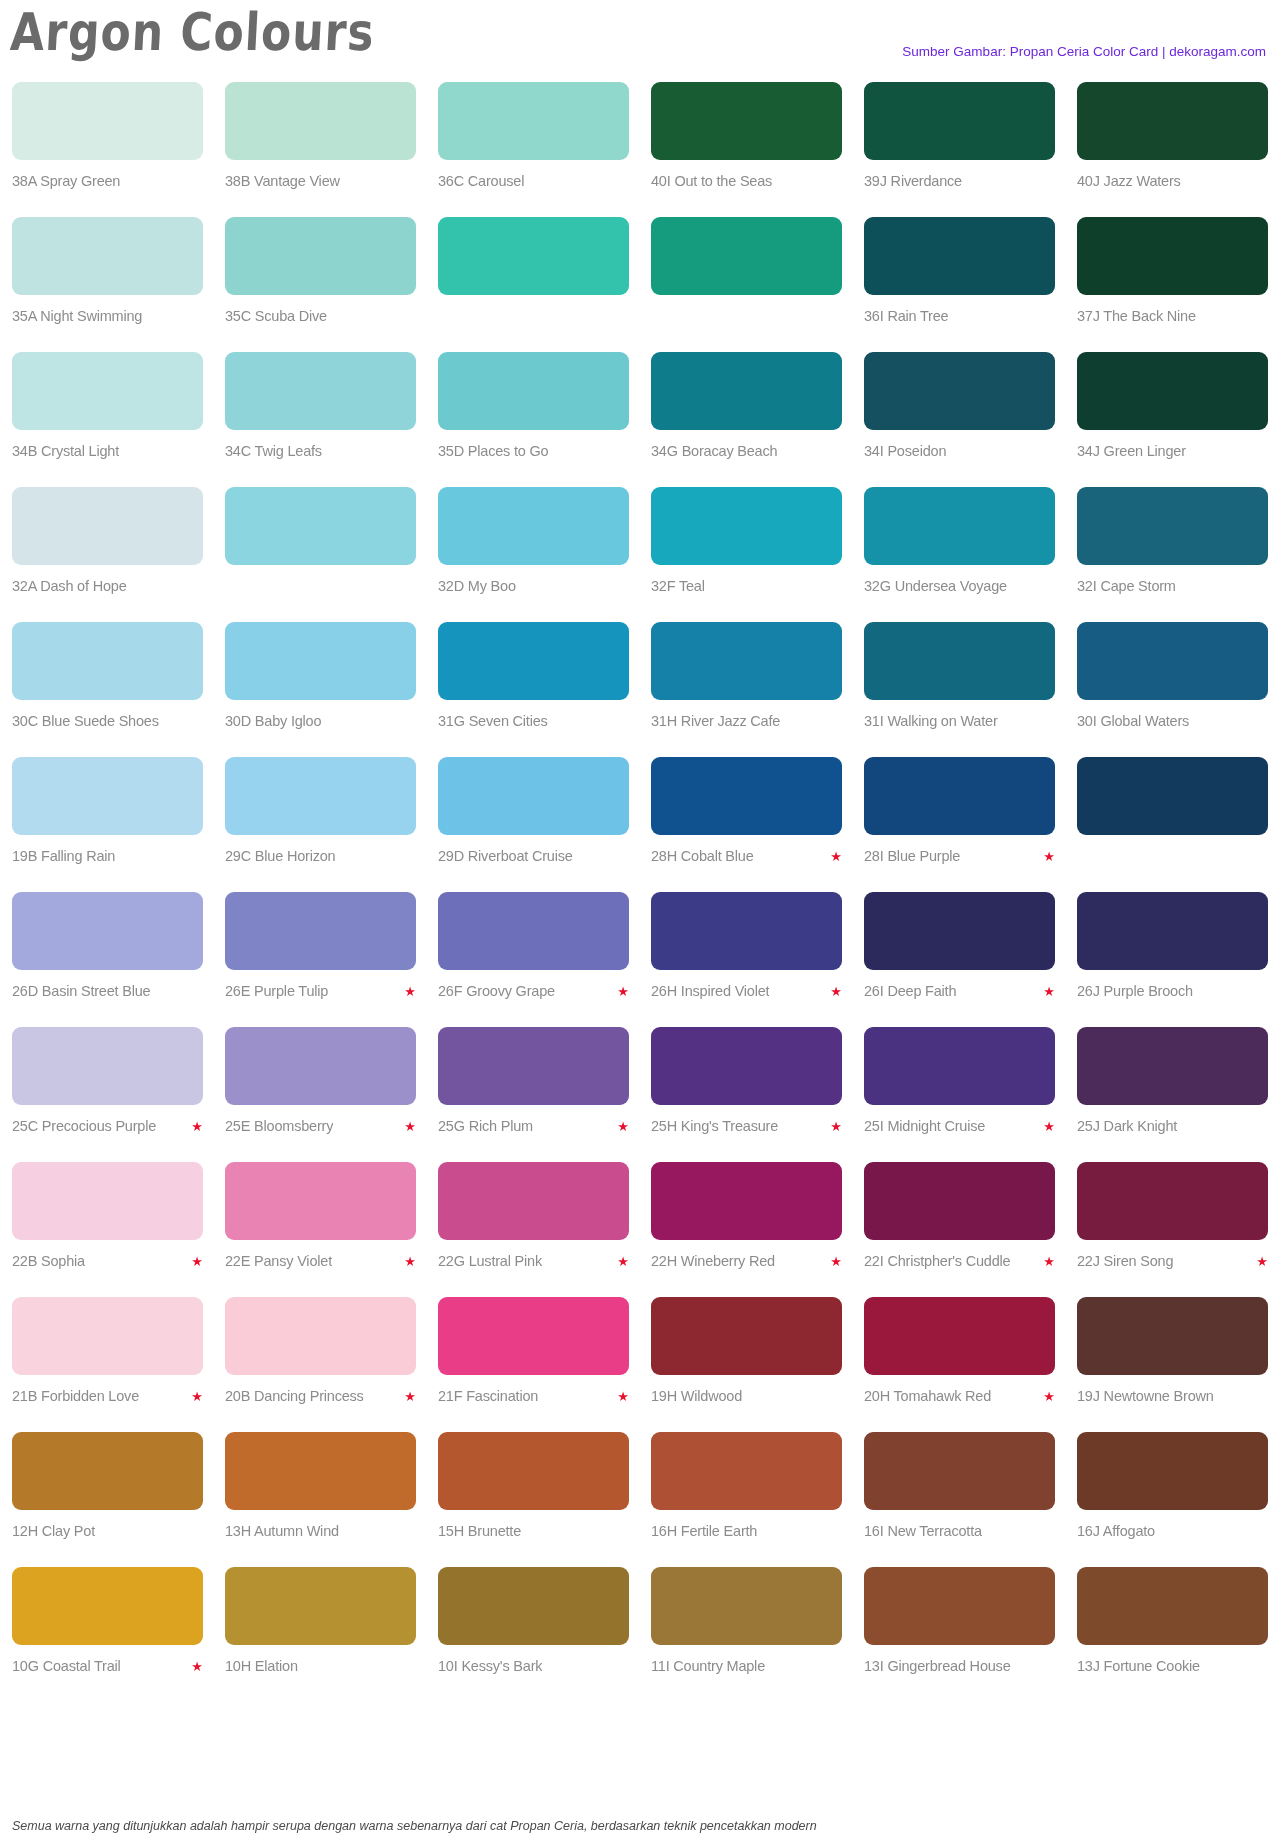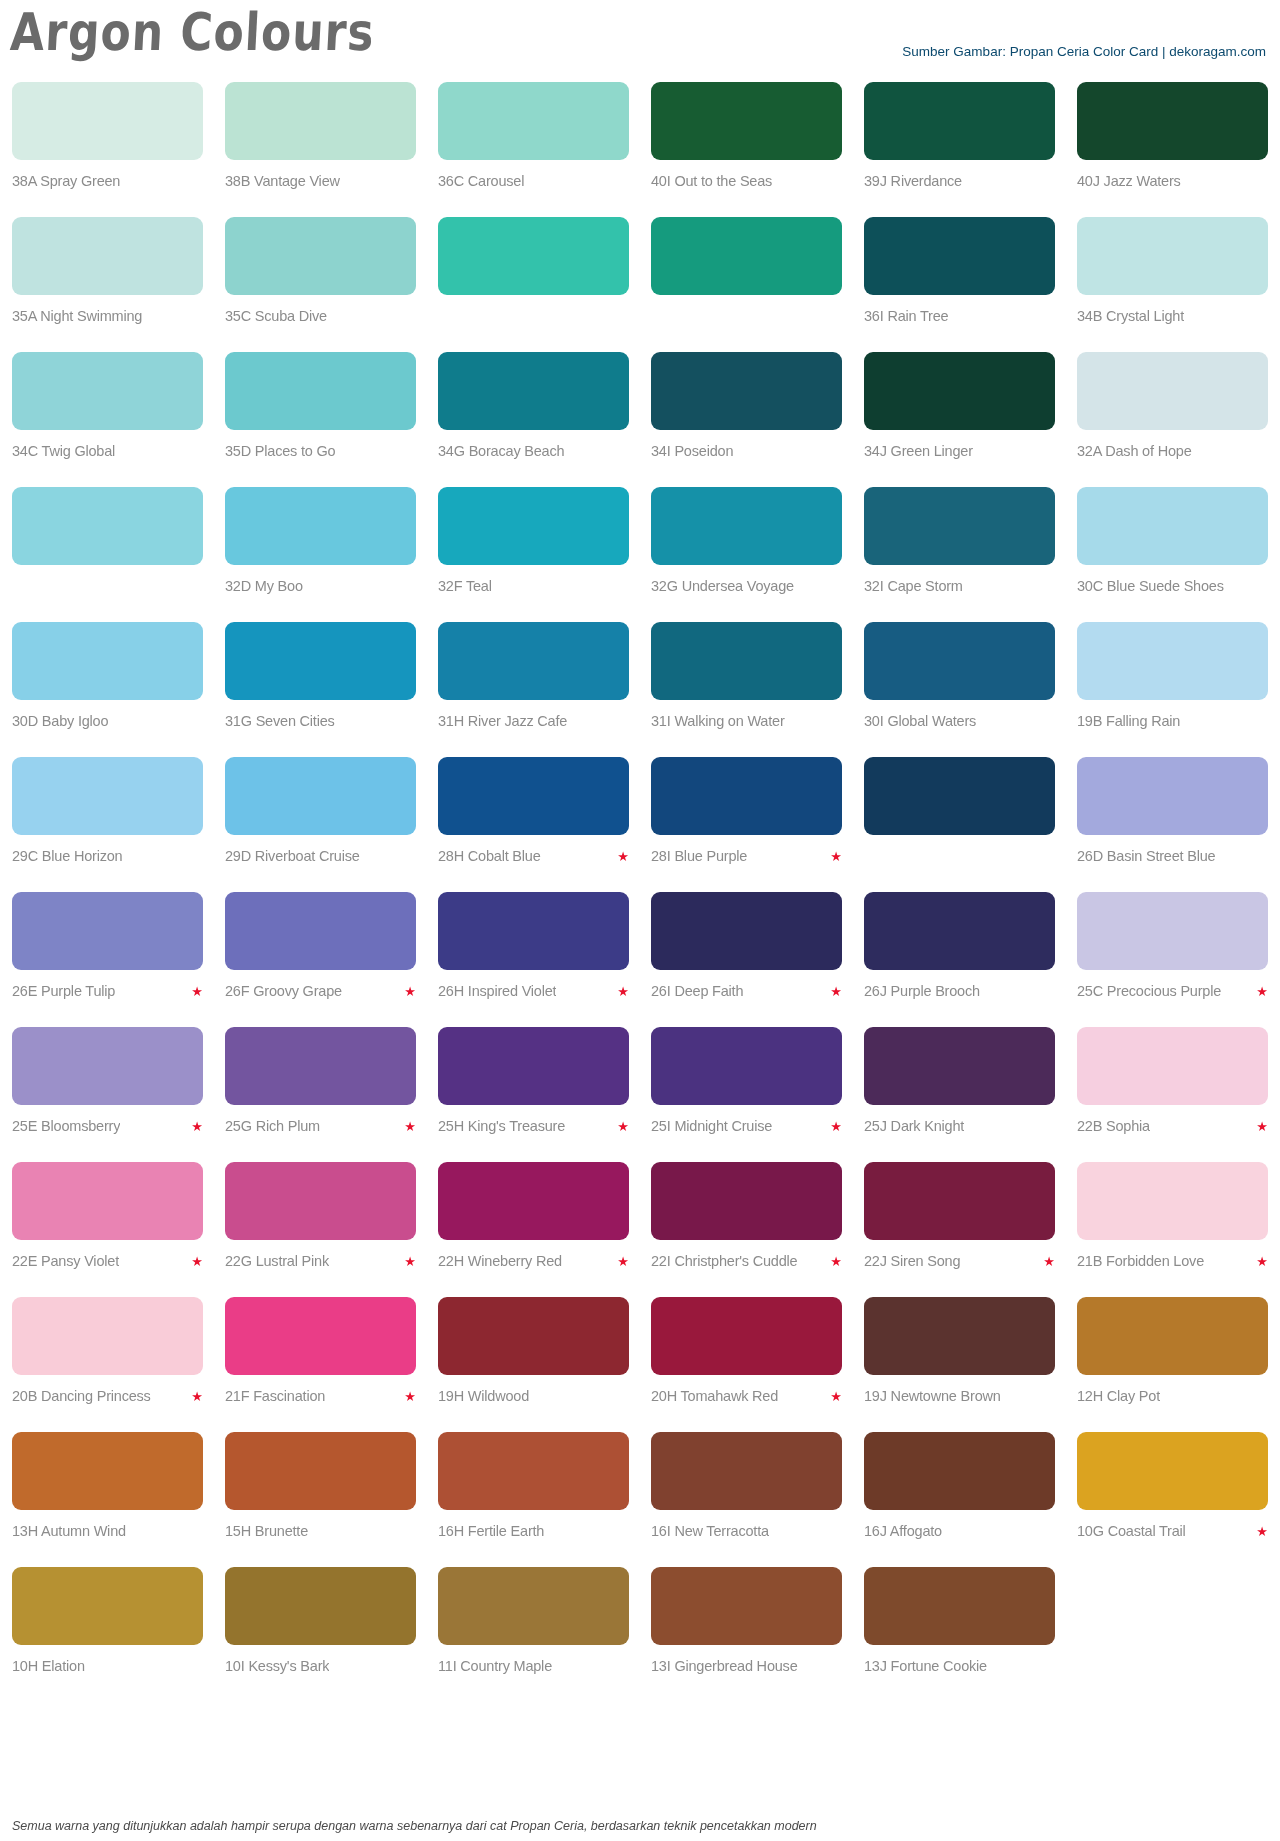--- a/index.html
+++ b/index.html
@@ -34,21 +34,21 @@
     color: #6b6b6b;
     transform: skewX(-3deg) scaleY(1.18);
     transform-origin: left top;
     white-space: nowrap;
   }
   .source-credit {
     position: absolute;
     right: 14px;
     top: 44px;
     font-size: 13.5px;
-    color: #0c4a6e;
+    color: #6d28d9;
     white-space: nowrap;
     font-family: "Liberation Sans", sans-serif;
   }
 
   
   .palette-grid {
     padding: 0 12px;
     display: grid;
     grid-template-columns: repeat(6, 1fr);
     column-gap: 22px;
@@ -172,30 +172,37 @@
       <div class="swatch-chip" style="background: rgb(21, 155, 126);"></div>
     </div>
     <div class="swatch-cell">
       <div class="swatch-chip" style="background: rgb(13, 80, 89);"></div>
       <div class="swatch-caption">
         <span class="swatch-label">36I Rain Tree</span>
         <span class="swatch-star hidden" style="color: rgb(232, 17, 45);">★</span>
       </div>
     </div>
     <div class="swatch-cell">
+      <div class="swatch-chip" style="background: rgb(13, 63, 42);"></div>
+      <div class="swatch-caption">
+        <span class="swatch-label">37J The Back Nine</span>
+        <span class="swatch-star hidden" style="color: rgb(232, 17, 45);">★</span>
+      </div>
+    </div>
+    <div class="swatch-cell">
       <div class="swatch-chip" style="background: rgb(191, 228, 228);"></div>
       <div class="swatch-caption">
         <span class="swatch-label">34B Crystal Light</span>
         <span class="swatch-star hidden" style="color: rgb(232, 17, 45);">★</span>
       </div>
     </div>
     <div class="swatch-cell">
       <div class="swatch-chip" style="background: rgb(143, 212, 216);"></div>
       <div class="swatch-caption">
-        <span class="swatch-label">34C Twig Global</span>
+        <span class="swatch-label">34C Twig Leafs</span>
         <span class="swatch-star hidden" style="color: rgb(232, 17, 45);">★</span>
       </div>
     </div>
     <div class="swatch-cell">
       <div class="swatch-chip" style="background: rgb(108, 201, 206);"></div>
       <div class="swatch-caption">
         <span class="swatch-label">35D Places to Go</span>
         <span class="swatch-star hidden" style="color: rgb(232, 17, 45);">★</span>
       </div>
     </div>

